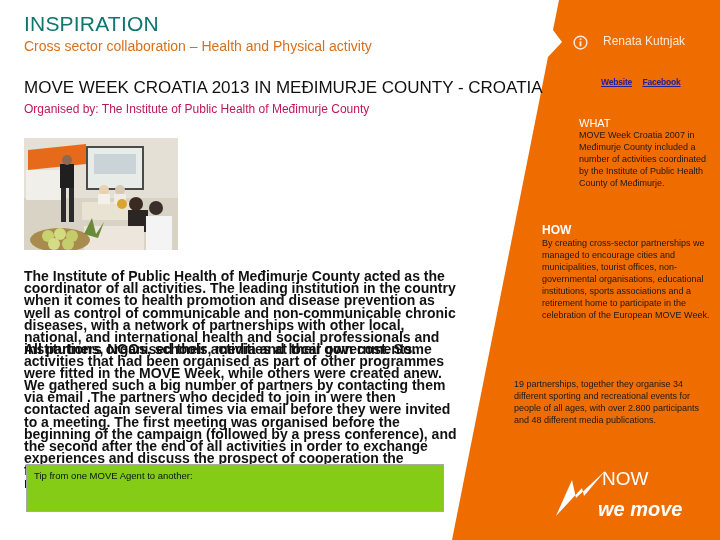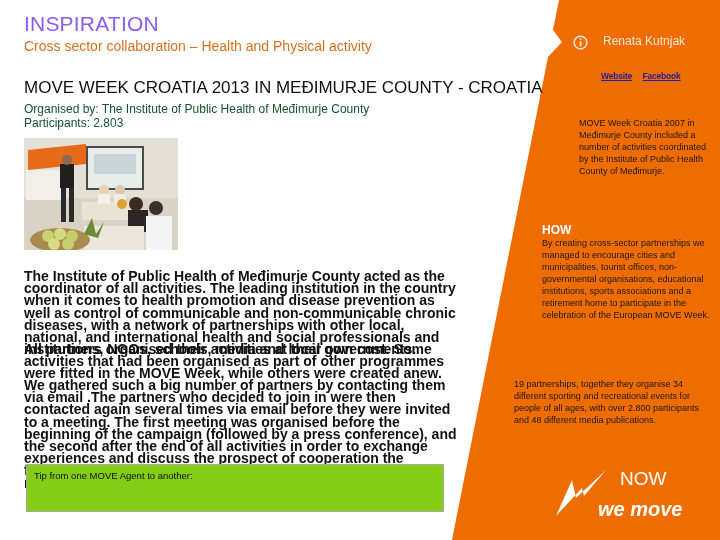--- a/index.html
+++ b/index.html
@@ -1,28 +1,28 @@
 <!DOCTYPE html>
 <html><head>
 <meta charset="utf-8">
 <style>
   html, body { margin:0; padding:0; }
   body { width:720px; height:540px; position:relative; overflow:hidden; background:#ffffff; font-family:"Liberation Sans", sans-serif; color:#111; }
   .orange-panel { position:absolute; left:0; top:0; width:720px; height:540px; }
-  .title { position:absolute; left:24px; top:12px; font-size:21px; color:#8b5cf6; letter-spacing:0.2px; }
+  .title { position:absolute; left:24px; top:12px; font-size:21px; color:#0f766e; letter-spacing:0.2px; }
   .subtitle { position:absolute; left:24px; top:38px; font-size:14px; color:#d7701e; }
   .main-heading { position:absolute; left:24px; top:78px; font-size:17px; color:#111; white-space:nowrap; }
-  .meta { position:absolute; left:24px; top:102px; font-size:12px; line-height:14px; color:#14532d; }
+  .meta { position:absolute; left:24px; top:102px; font-size:12px; line-height:14px; color:#be185d; }
   .photo { position:absolute; left:24px; top:138px; width:154px; height:112px; overflow:hidden; }
   .para { position:absolute; left:24px; font-size:14px; line-height:12.2px; color:#111; width:440px;font-weight:bold; }
   .tip-box { position:absolute; left:26px; top:464px; width:418px; height:48px; background:#84cc16; border:1px solid #a8a8a8; box-sizing:border-box; padding:5px 7px; font-size:9.5px; color:#111; }
   .tip-box div { line-height:12px; margin-bottom:6px; }
   .author { position:absolute; left:603px; top:34px; font-size:12px; color:#fde9d7; }
   .info-icon { position:absolute; left:573px; top:35px; width:15px; height:15px; }
-  .links { position:absolute; left:601px; top:71px; font-size:8.5px; }
+  .links { position:absolute; left:601px; top:77px; font-size:8.5px; }
   .links a { color:#2020a0; text-decoration:underline; margin-right:8px; font-weight:bold; letter-spacing:-0.2px; }
   .side-head { font-size:11px; color:#ffffff; }
   .side-text { font-size:9px; line-height:12px; color:#1a1a1a; }
   .what { position:absolute; left:579px; top:117px; width:130px; }
   .how { position:absolute; left:542px; top:223px; width:170px; }
   .outcome { position:absolute; left:514px; top:378px; width:190px; }
   .how .side-head, .outcome .side-head { font-weight:bold; font-size:12px; }
   .logo { position:absolute; left:554px; top:468px; width:140px; height:50px; }
 </style>
 </head>
@@ -42,21 +42,20 @@
 </svg>
 <div class="author">Renata Kutnjak</div>
 <div class="links">
   <a>Website</a>
   <a>Facebook</a>
 </div>
 
 <div class="main-heading">MOVE WEEK CROATIA 2013 IN MEĐIMURJE COUNTY - CROATIA</div>
 <div class="meta">
   <div>Organised by: The Institute of Public Health of Međimurje County</div>
-  <div>Participants: 2.803</div>
 </div>
 
 <div class="photo">
   <svg width="154" height="112" viewBox="0 0 154 112">
     <rect width="154" height="112" fill="#d9d3c6"></rect>
     <rect x="0" y="0" width="154" height="60" fill="#e4e0d6"></rect>
     <rect x="62" y="8" width="58" height="44" fill="#4a4a4a"></rect>
     <rect x="64" y="10" width="54" height="40" fill="#e8ece8"></rect>
     <rect x="70" y="16" width="42" height="20" fill="#c9d3d8"></rect>
     <polygon points="4,12 62,6 62,26 4,32" fill="#e66a1a"></polygon>
@@ -88,31 +87,32 @@
 
 <div class="para" style="top:270px;">The Institute of Public Health of Međimurje County acted as the coordinator of all activities. The leading institution in the country when it comes to health promotion and disease prevention as well as control of communicable and non-communicable chronic diseases, with a network of partnerships with other local, national, and international health and social professionals and institutions, NGOs, schools, media and local governments.</div>
 <div class="para" style="top:343px;">All partners organised their activities at their own cost. Some activities that had been organised as part of other programmes were fitted in the MOVE Week, while others were created anew.</div>
 <div class="para" style="top:379px;">We gathered such a big number of partners by contacting them via email .The partners who decided to join in were then contacted again several times via email before they were invited to a meeting. The first meeting was organised before the beginning of the campaign (followed by a press conference), and the second after the end of all activities in order to exchange experiences and discuss the prospect of cooperation the following year. It was there that we agreed to hold the first meeting this year no later than the beginning of May 2014.</div>
 
 <div class="tip-box">
   <div>Tip from one MOVE Agent to another:</div>
 </div>
 
 <div class="what">
+  <div class="side-head">WHAT</div>
   <div class="side-text">MOVE Week Croatia 2007 in Međimurje County included a number of activities coordinated by the Institute of Public Health County of Međimurje.</div>
 </div>
 
 <div class="how">
   <div class="side-head">HOW</div>
   <div class="side-text">By creating cross-sector partnerships we managed to encourage cities and municipalities, tourist offices, non-governmental organisations, educational institutions, sports associations and a retirement home to participate in the celebration of the European MOVE Week.</div>
 </div>
 
 <div class="outcome">
   <div class="side-text">19 partnerships, together they organise 34 different sporting and recreational events for people of all ages, with over 2.800 participants and 48 different media publications.</div>
 </div>
 
 <div class="logo">
   <svg width="140" height="50" viewBox="0 0 140 50">
     <polygon points="2,48 18,12 22,30 52,2 30,28 28,20" fill="#ffffff"></polygon>
   </svg>
-  <div style="position:absolute;left:66px;top:2px;font-size:19px;color:#ffffff;line-height:18px;">NOW</div>
+  <div style="position:absolute;left:48px;top:2px;font-size:19px;color:#ffffff;line-height:18px;">NOW</div>
   <div style="position:absolute;left:44px;top:30px;font-size:20px;color:#ffffff;font-style:italic;font-weight:bold;line-height:22px;white-space:nowrap;">we move</div>
 </div>
 
 </body></html>

